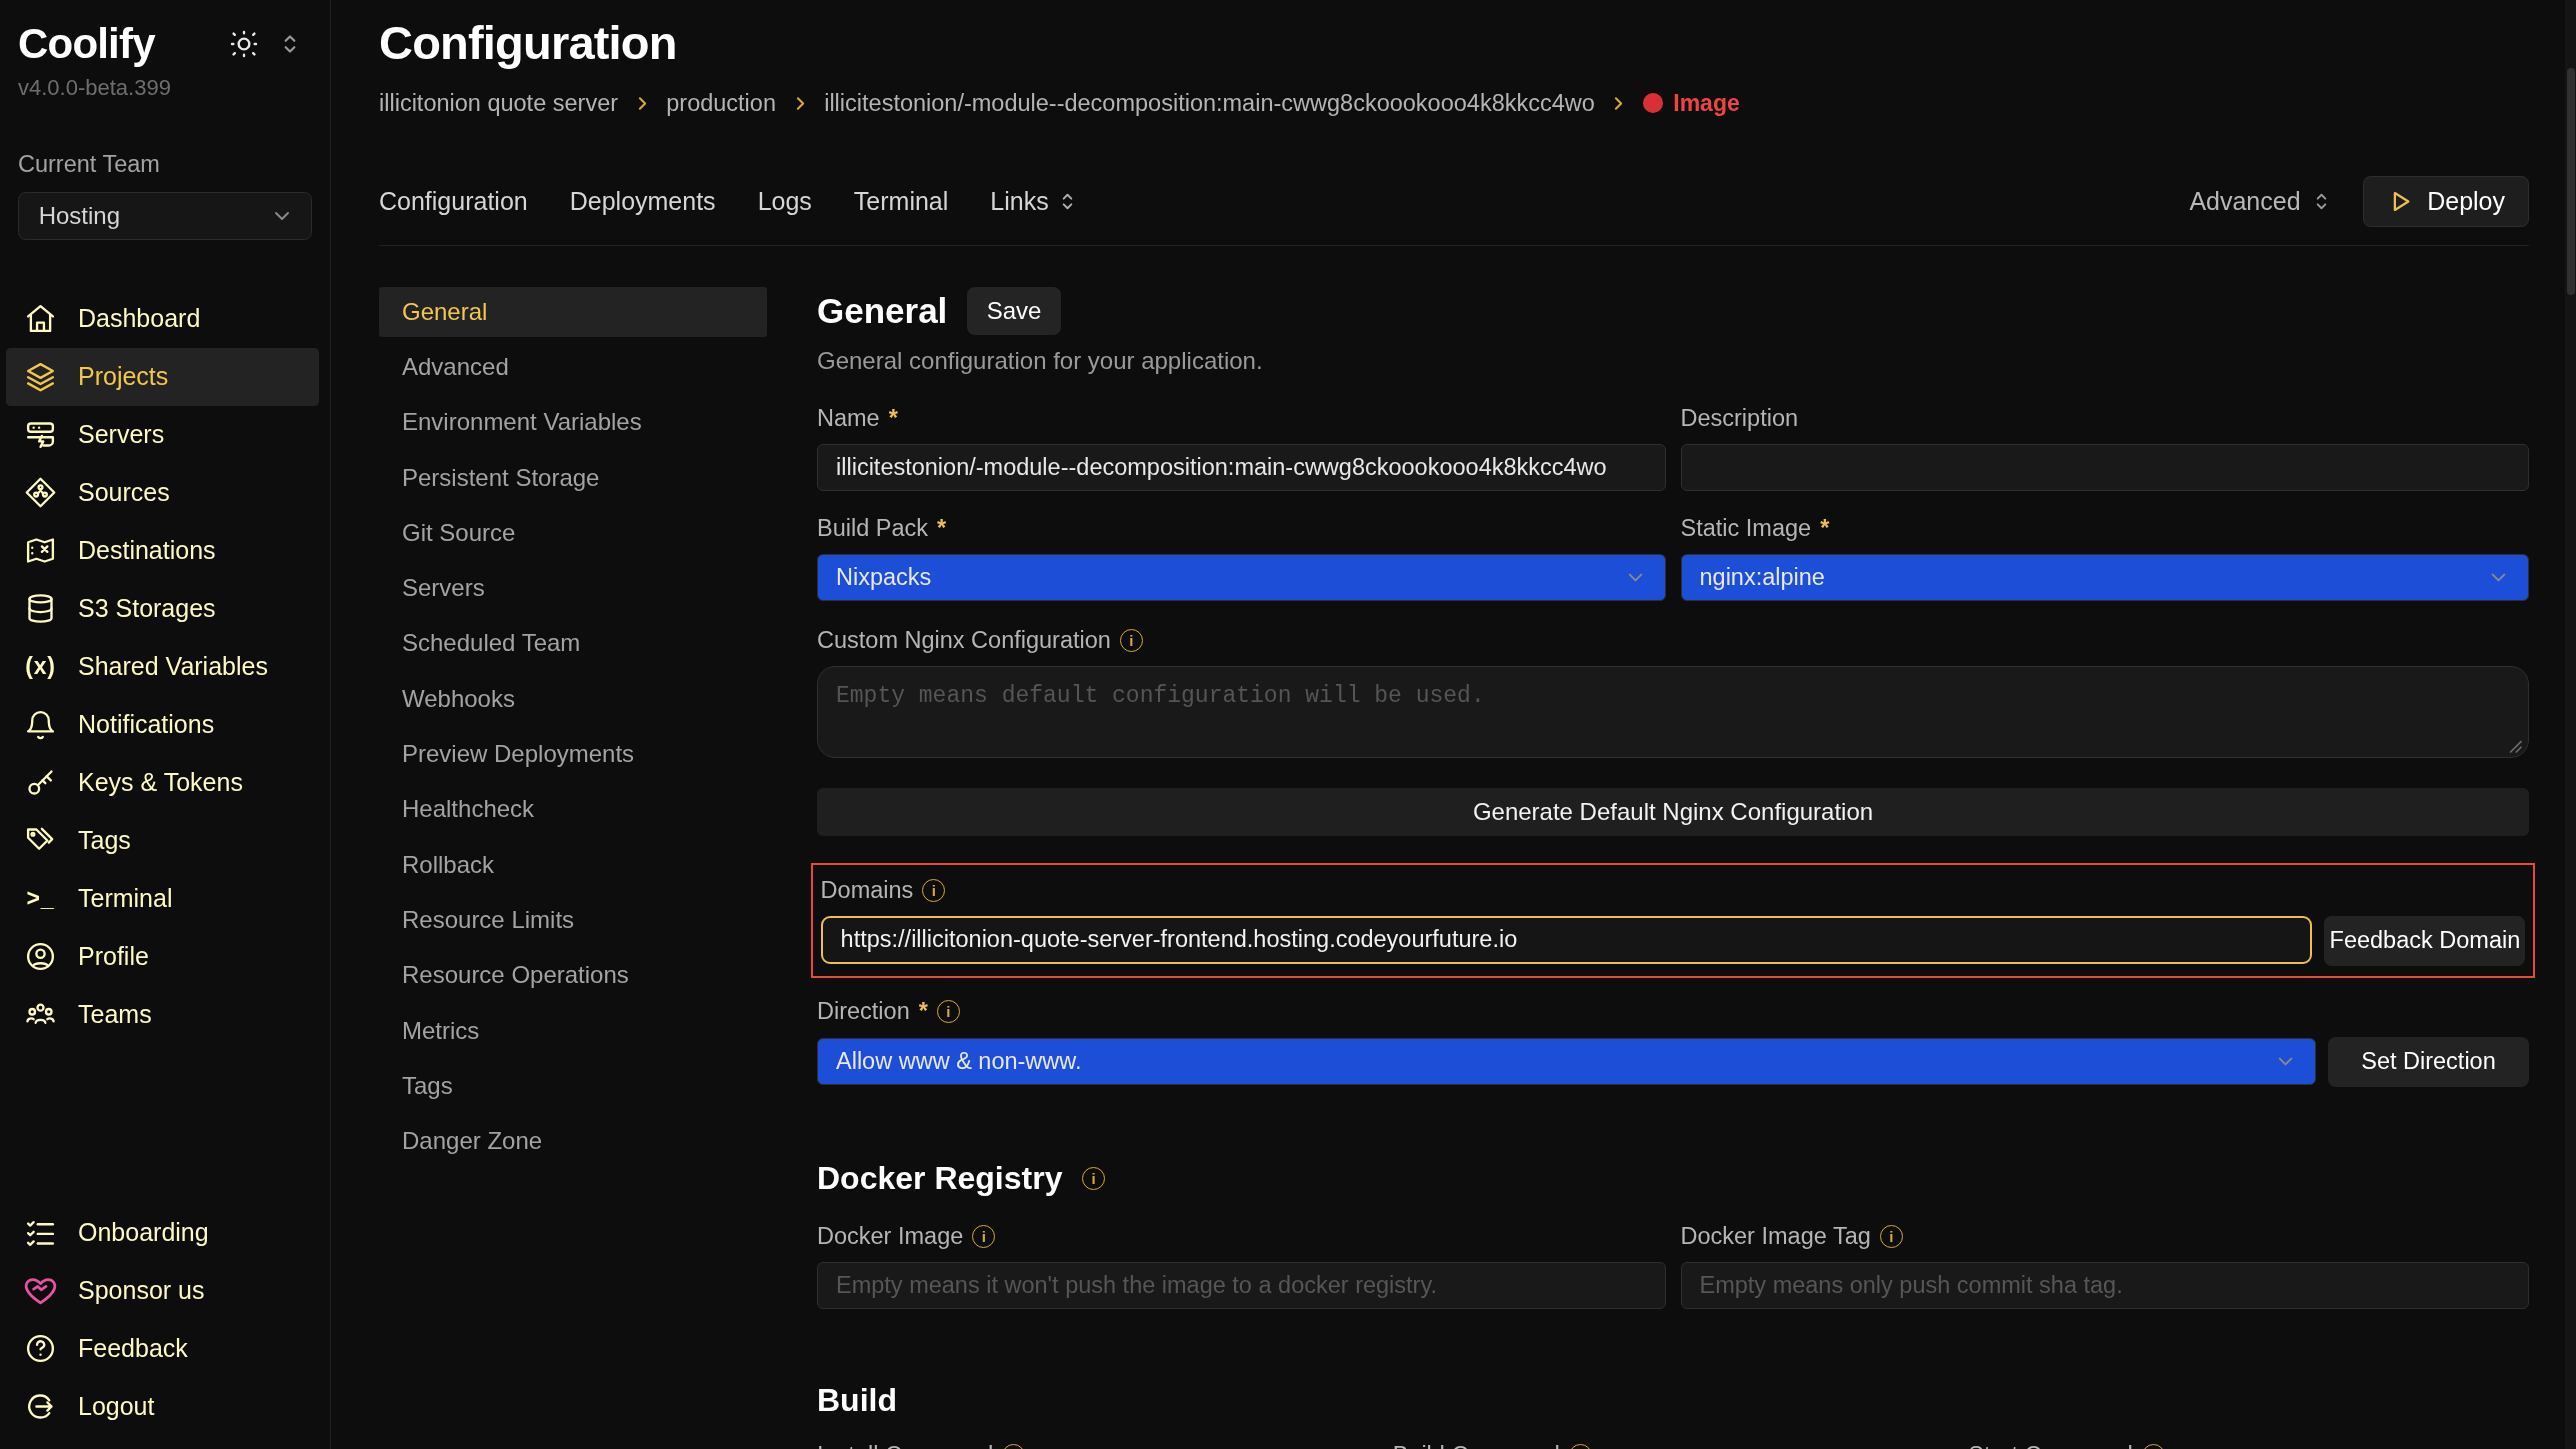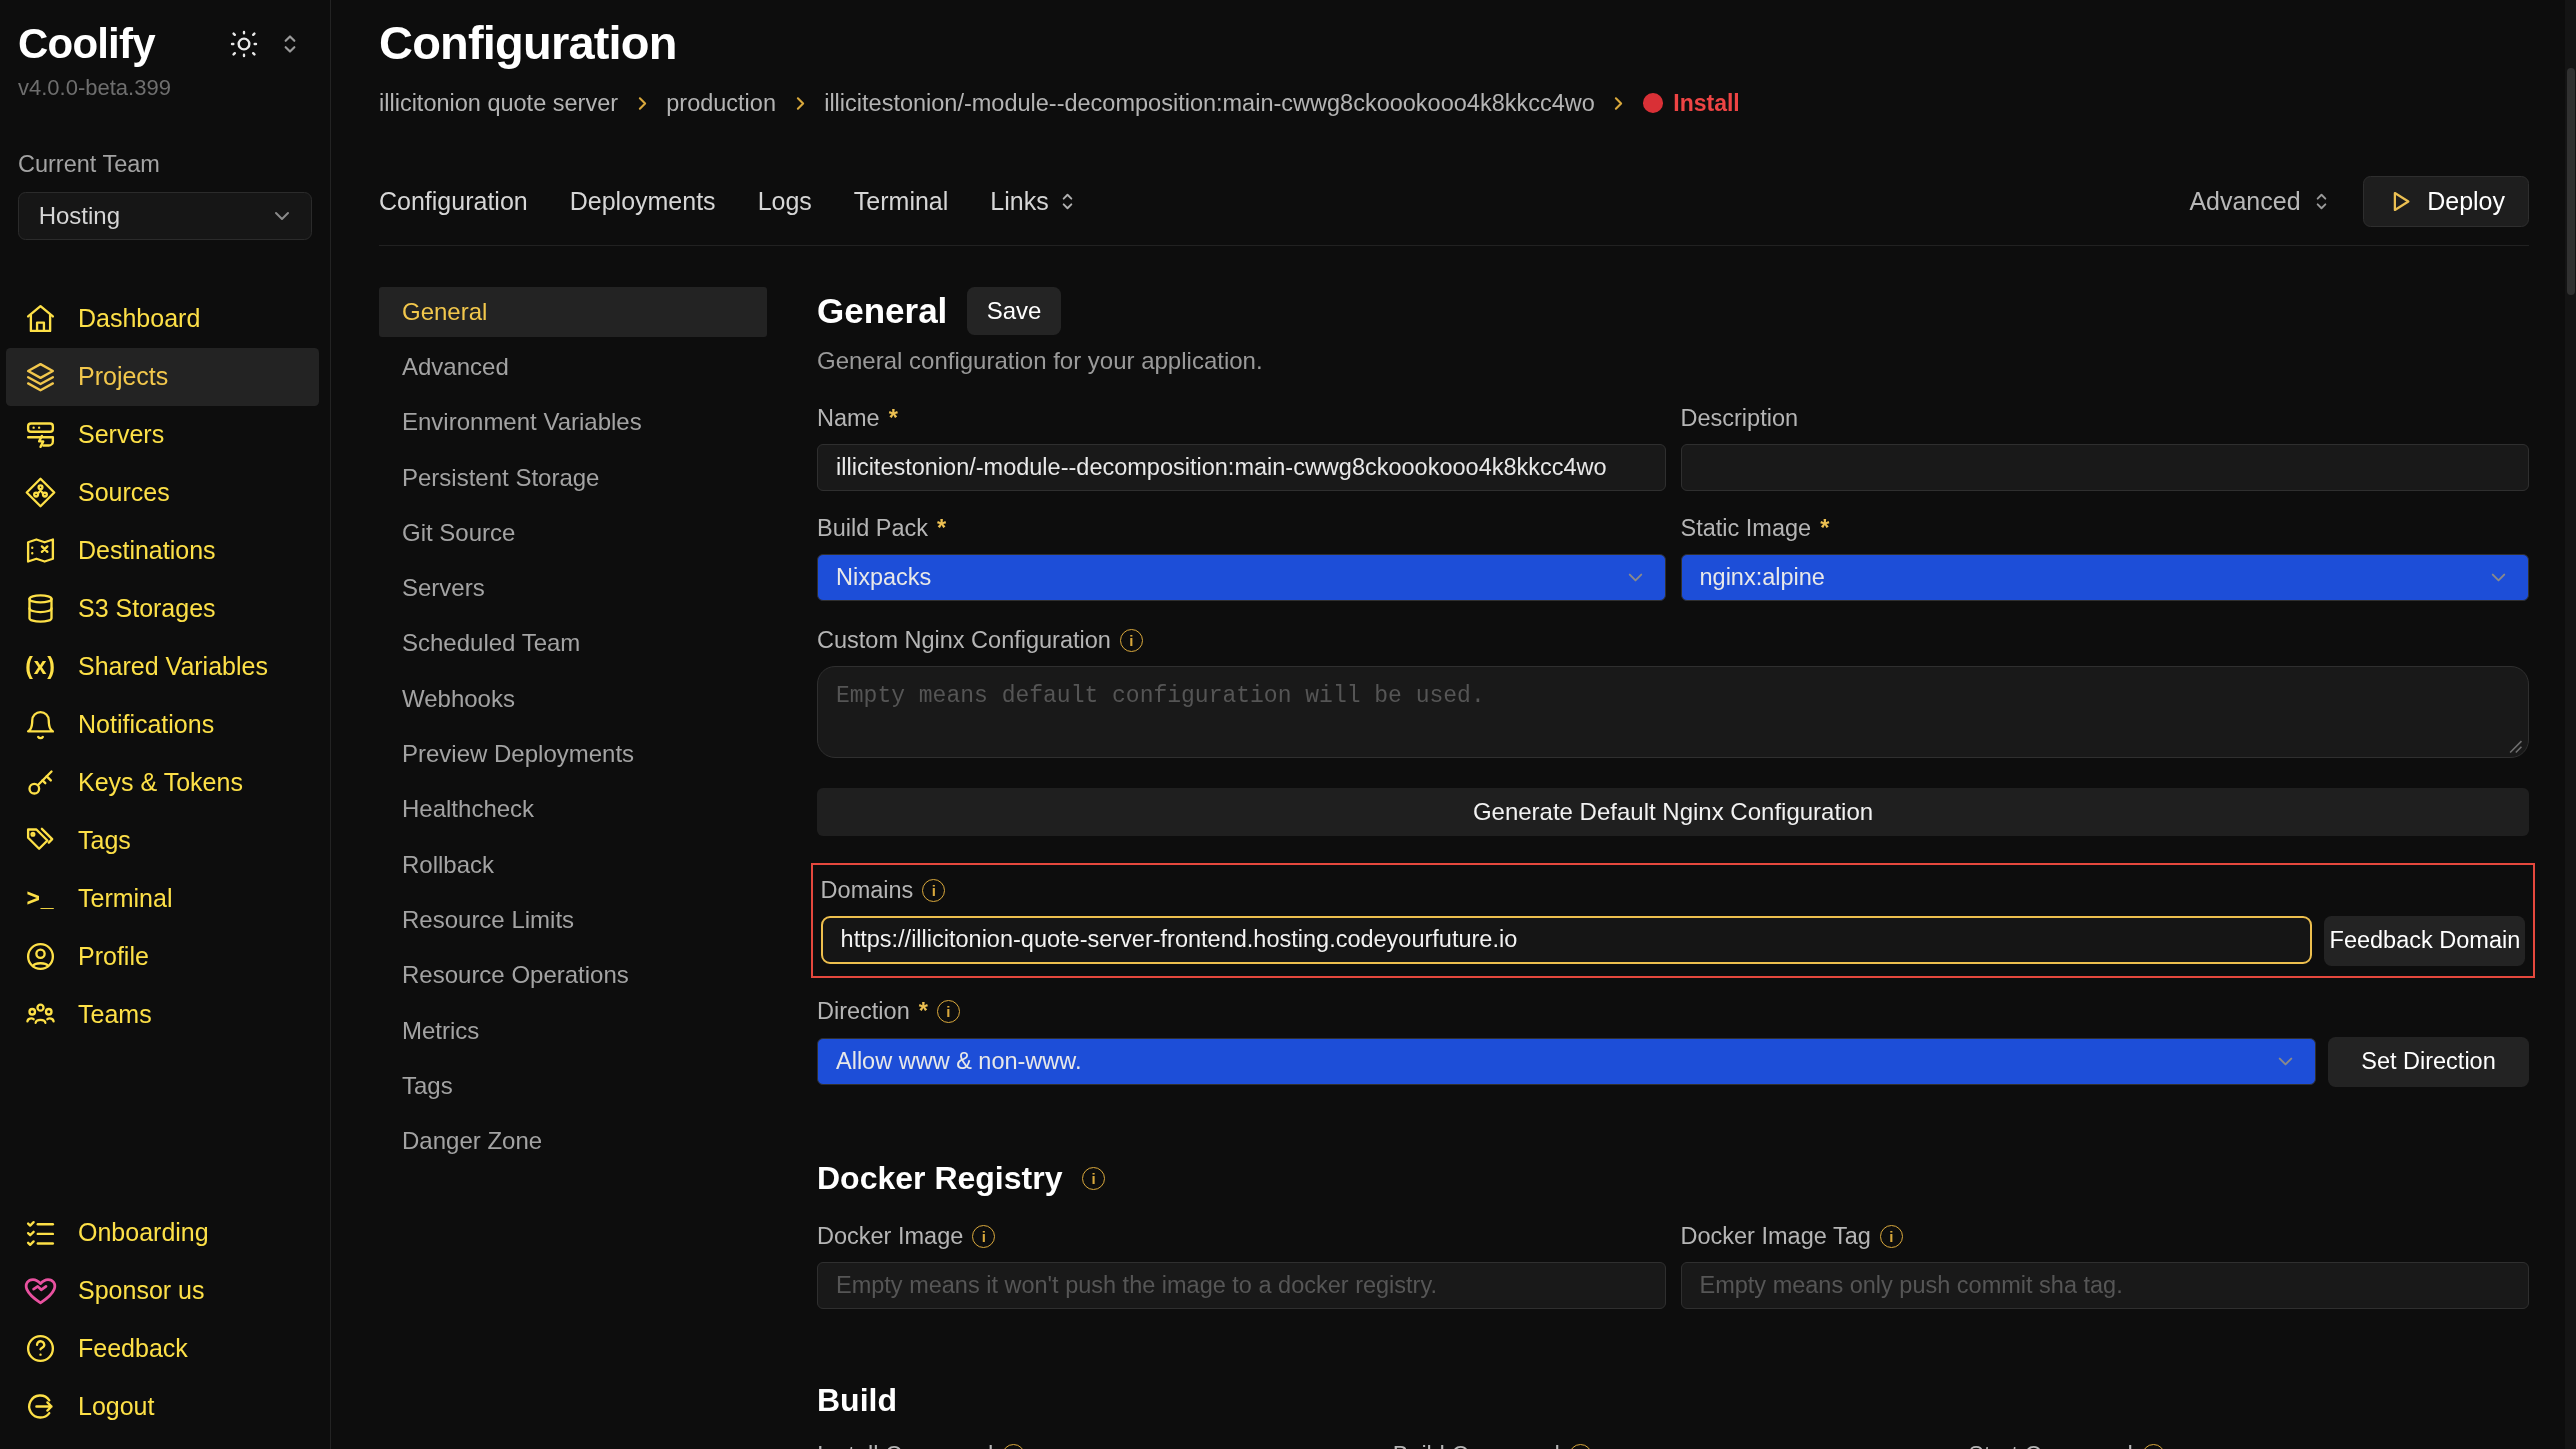--- a/index.html
+++ b/index.html
@@ -27,21 +27,21 @@
   .team-select {
     margin: 13.6px 18px 0; height: 48px; background: #161616;
     border: 0.8px solid #2b2b2b; border-radius: 7.6px;
     display: flex; align-items: center; justify-content: space-between;
     padding: 0 16.7px 0 19.7px; font-size: 24px; color: #d6d6d6; cursor: pointer;
   }
   .side-nav { margin-top: 50px; }
   .nav-item {
     height: 58px; display: flex; align-items: center; gap: 21px;
     padding-left: 18px; margin: 0 10.6px 0 6px; border-radius: 4.5px;
-    color: #fde047; font-size: 25px; cursor: pointer;
+    color: #fef9c3; font-size: 25px; cursor: pointer;
   }
   .nav-item .nicon { width: 33px; height: 33px; display: inline-flex; align-items: center; justify-content: center; flex: 0 0 33px; }
   .nav-item.active { background: #232323; color: #f2c74c; }
   .glyph-icon { font-size: 23px; font-weight: 700; letter-spacing: 0.8px; font-family: "Liberation Sans", sans-serif; }
   .sidebar-footer { position: absolute; left: 0; right: 0; bottom: 13.6px; }
   .pink { color: #e8519f; }
 
   
   .main { flex: 1; position: relative; height: 100%; overflow: hidden; }
   .main-inner { padding: 15px 47px 0 48px; }
@@ -360,21 +360,21 @@
         <span class="crumb">production</span>
         <svg width="21" height="21" viewBox="0 0 24 24" fill="none" stroke="#d9a83c" stroke-width="2.4" stroke-linecap="round" stroke-linejoin="round">
             <path d="M9 6l6 6-6 6"></path>
           </svg>
         <span class="crumb">illicitestonion/-module--decomposition:main-cwwg8ckoookooo4k8kkcc4wo</span>
         <svg width="21" height="21" viewBox="0 0 24 24" fill="none" stroke="#d9a83c" stroke-width="2.4" stroke-linecap="round" stroke-linejoin="round">
             <path d="M9 6l6 6-6 6"></path>
           </svg>
         <span class="status-wrap">
           <span class="status-dot"></span>
-          <span class="status-text">Install</span>
+          <span class="status-text">Image</span>
         </span>
       </div>
 
       <div class="tabbar">
         <div class="tabs">
           <span class="tab">Configuration</span>
           <span class="tab">Deployments</span>
           <span class="tab">Logs</span>
           <span class="tab">Terminal</span>
           <span class="tab">

